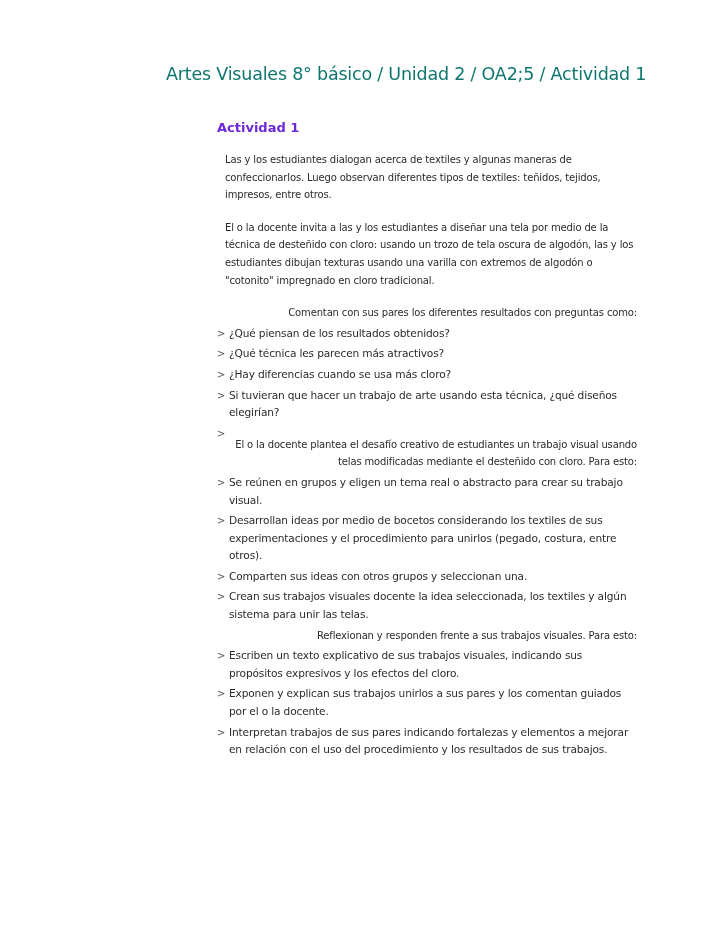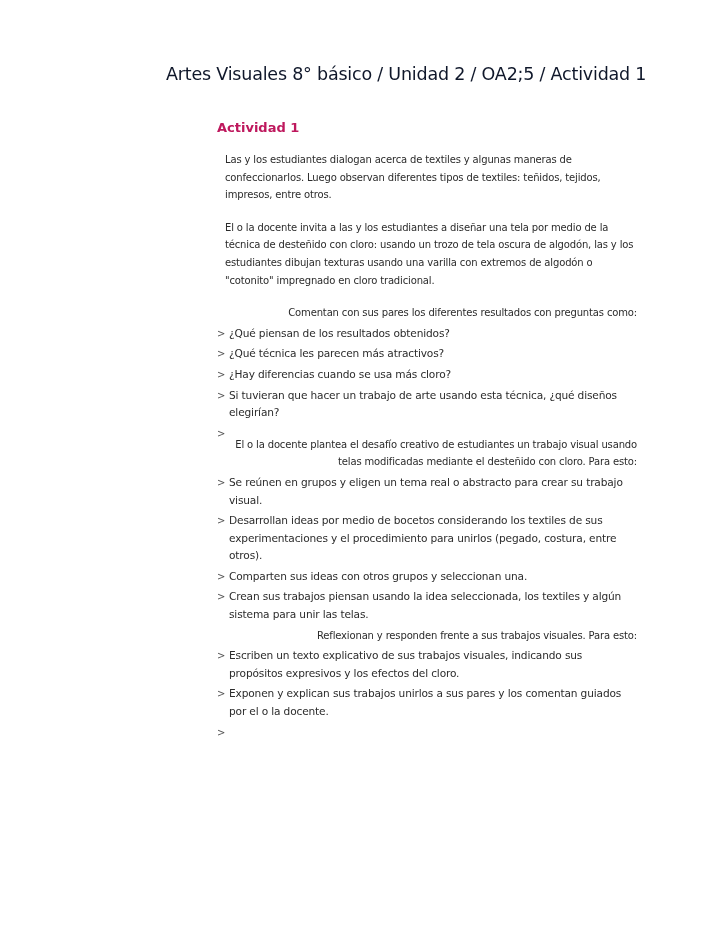--- a/index.html
+++ b/index.html
@@ -14,34 +14,34 @@
       overflow: hidden;
       font-family: "DejaVu Sans", sans-serif;
       color: #2b2b2b;
     }
     .page-title {
       position: absolute;
       left: 166px;
       top: 64px;
       font-size: 17.5px;
       font-weight: normal;
-      color: #0f172a;
+      color: #0f766e;
       letter-spacing: -0.2px;
       white-space: nowrap;
       margin: 0;
     }
     .content {
       position: absolute;
       left: 217px;
       top: 118px;
       width: 420px;
     }
     .section-heading {
       font-size: 13px;
-      color: #be185d;
+      color: #6d28d9;
       margin: 0 0 13px 0;
       line-height: 20px;
     }
     .para {
       font-size: 10px;
       line-height: 17.6px;
       margin: 0 0 15px 8px;
       letter-spacing: -0.15px;
     }
     .para.tight {
@@ -91,22 +91,22 @@
     <li><span class="bullet">&gt;</span><span>¿Hay diferencias cuando se usa más cloro?</span></li>
     <li><span class="bullet">&gt;</span><span>Si tuvieran que hacer un trabajo de arte usando esta técnica, ¿qué diseños elegirían?</span></li>
     <li><span class="bullet">&gt;</span></li>
   </ul>
 
   <p class="para tight">El o la docente plantea el desafío creativo de estudiantes un trabajo visual usando telas modificadas mediante el desteñido con cloro. Para esto:</p>
   <ul class="list tight">
     <li><span class="bullet">&gt;</span><span>Se reúnen en grupos y eligen un tema real o abstracto para crear su trabajo visual.</span></li>
     <li><span class="bullet">&gt;</span><span>Desarrollan ideas por medio de bocetos considerando los textiles de sus experimentaciones y el procedimiento para unirlos (pegado, costura, entre otros).</span></li>
     <li><span class="bullet">&gt;</span><span>Comparten sus ideas con otros grupos y seleccionan una.</span></li>
-    <li><span class="bullet">&gt;</span><span>Crean sus trabajos piensan usando la idea seleccionada, los textiles y algún sistema para unir las telas.</span></li>
+    <li><span class="bullet">&gt;</span><span>Crean sus trabajos visuales docente la idea seleccionada, los textiles y algún sistema para unir las telas.</span></li>
   </ul>
 
   <p class="para tight">Reflexionan y responden frente a sus trabajos visuales. Para esto:</p>
   <ul class="list">
     <li><span class="bullet">&gt;</span><span>Escriben un texto explicativo de sus trabajos visuales, indicando sus propósitos expresivos y los efectos del cloro.</span></li>
     <li><span class="bullet">&gt;</span><span>Exponen y explican sus trabajos unirlos a sus pares y los comentan guiados por el o la docente.</span></li>
-    <li><span class="bullet">&gt;</span></li>
+    <li><span class="bullet">&gt;</span><span>Interpretan trabajos de sus pares indicando fortalezas y elementos a mejorar en relación con el uso del procedimiento y los resultados de sus trabajos.</span></li>
   </ul>
 </div>
 
 </body></html>

